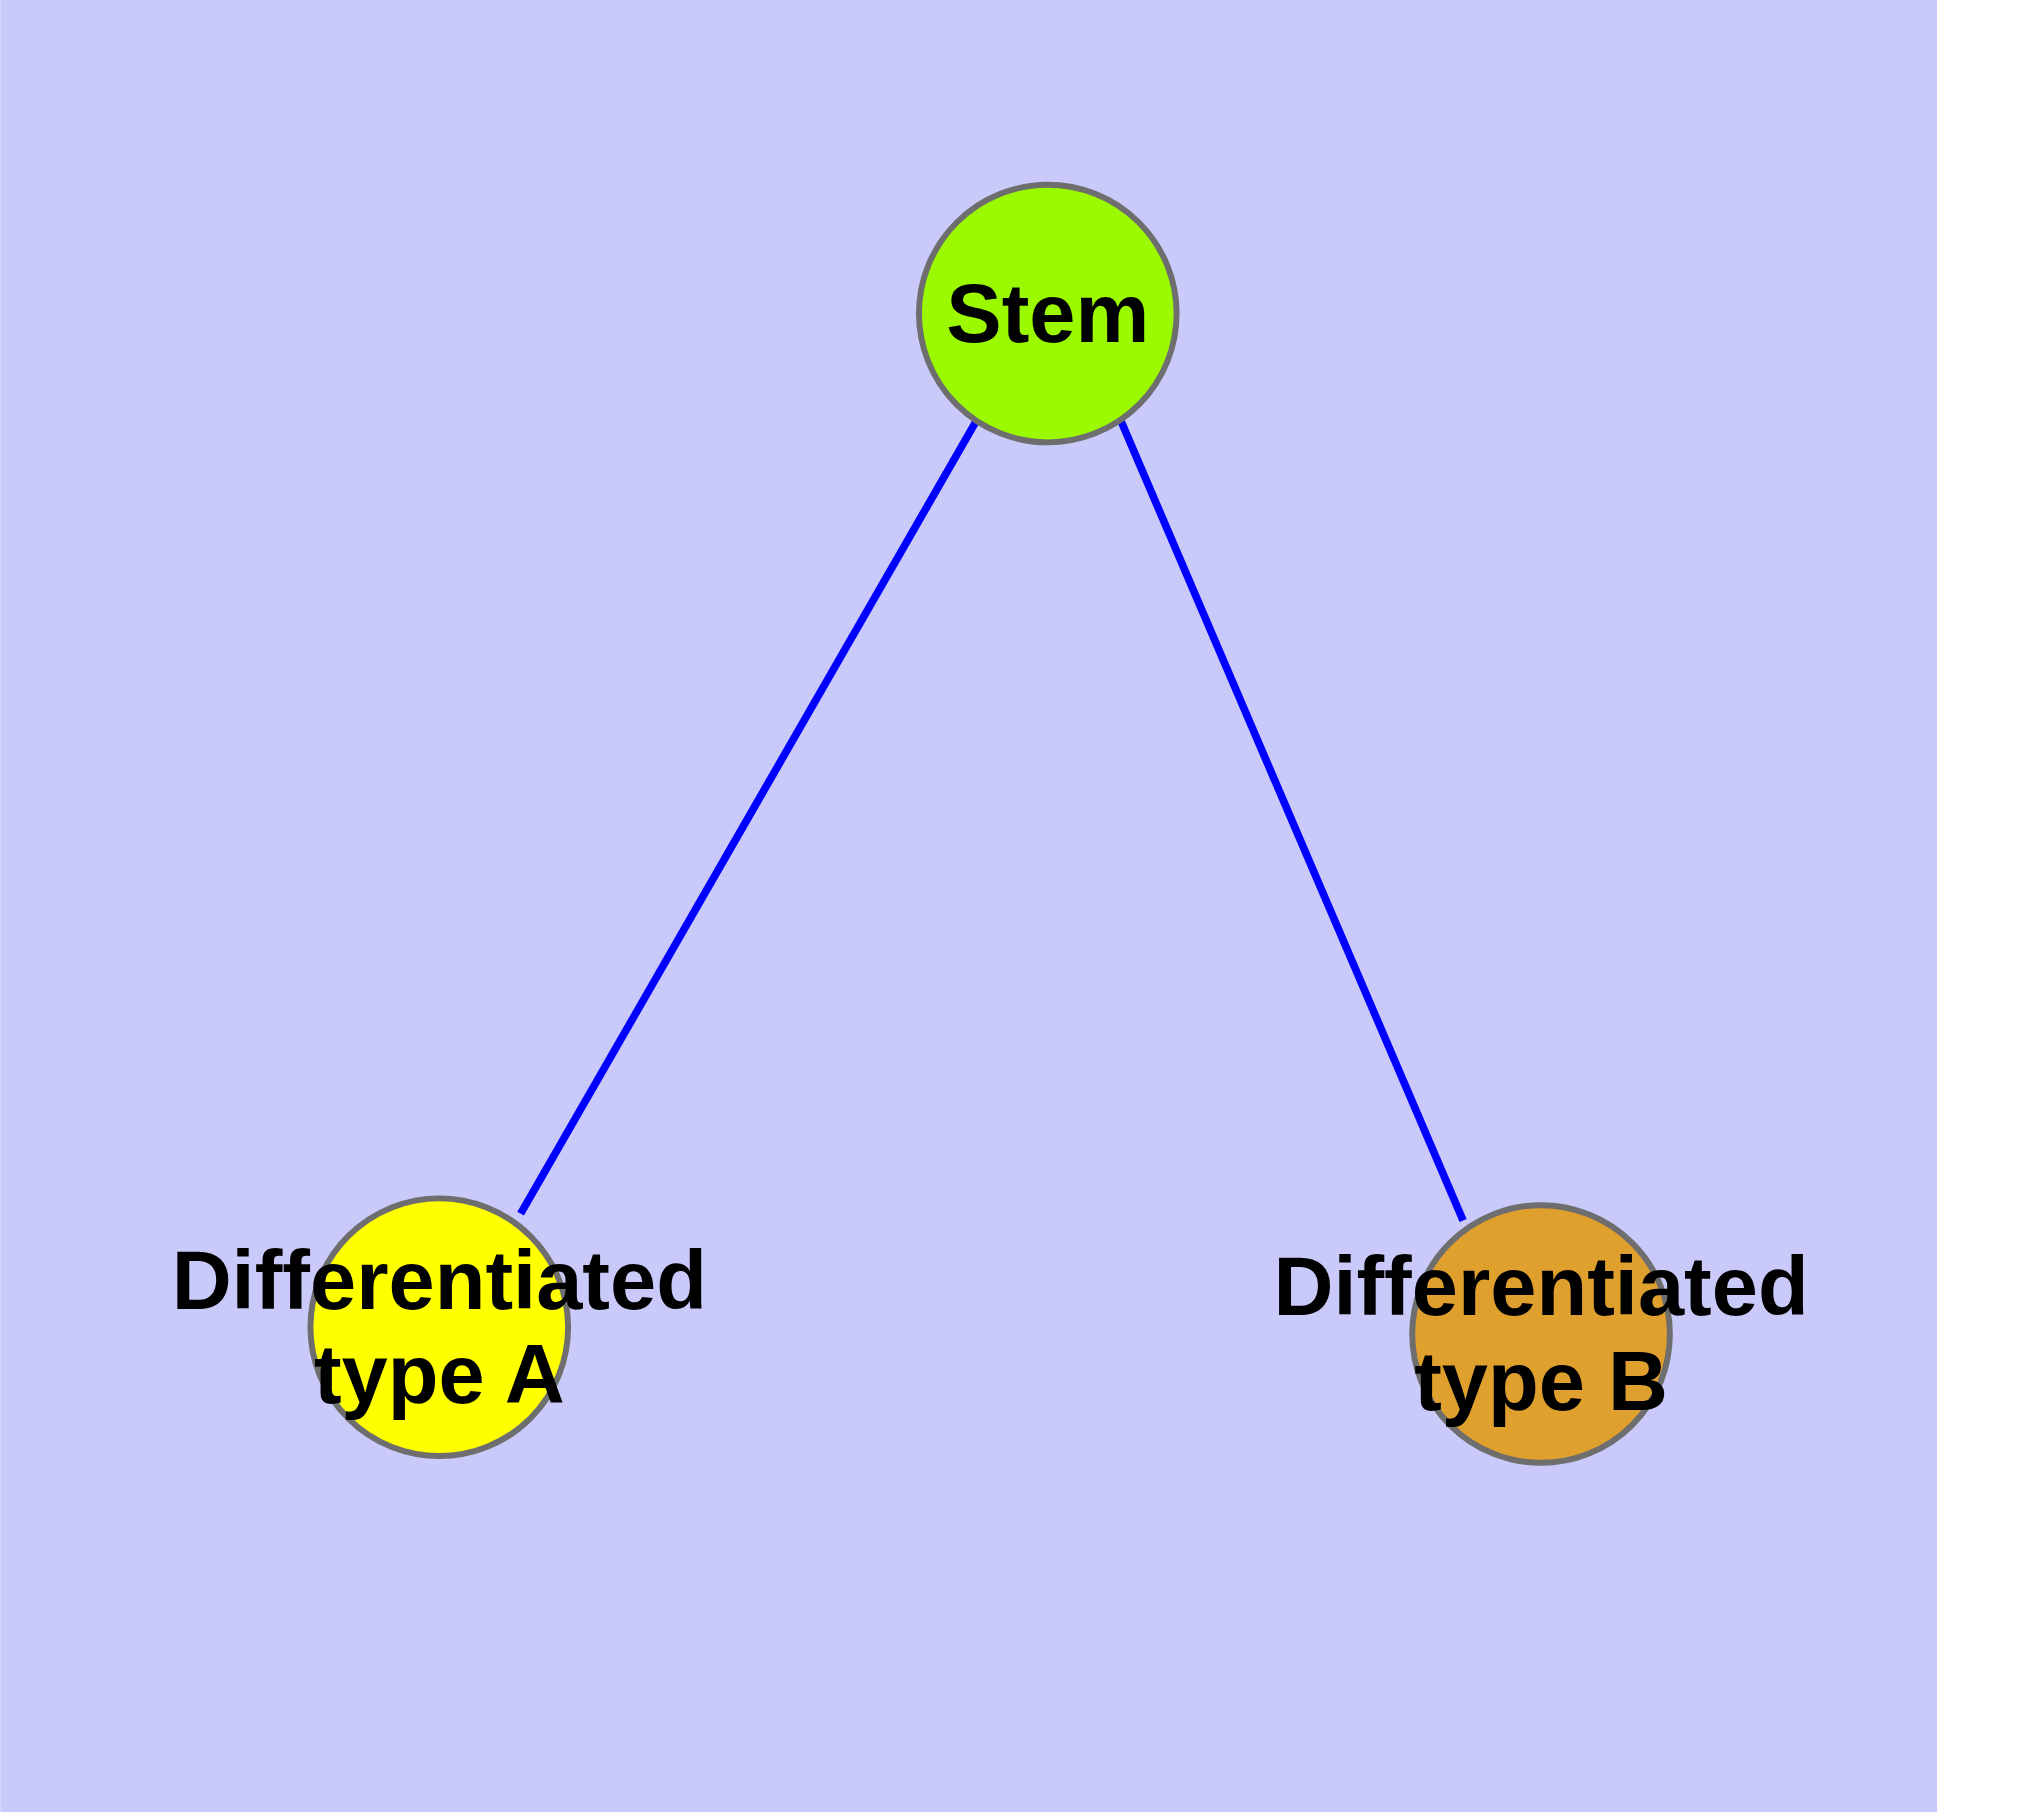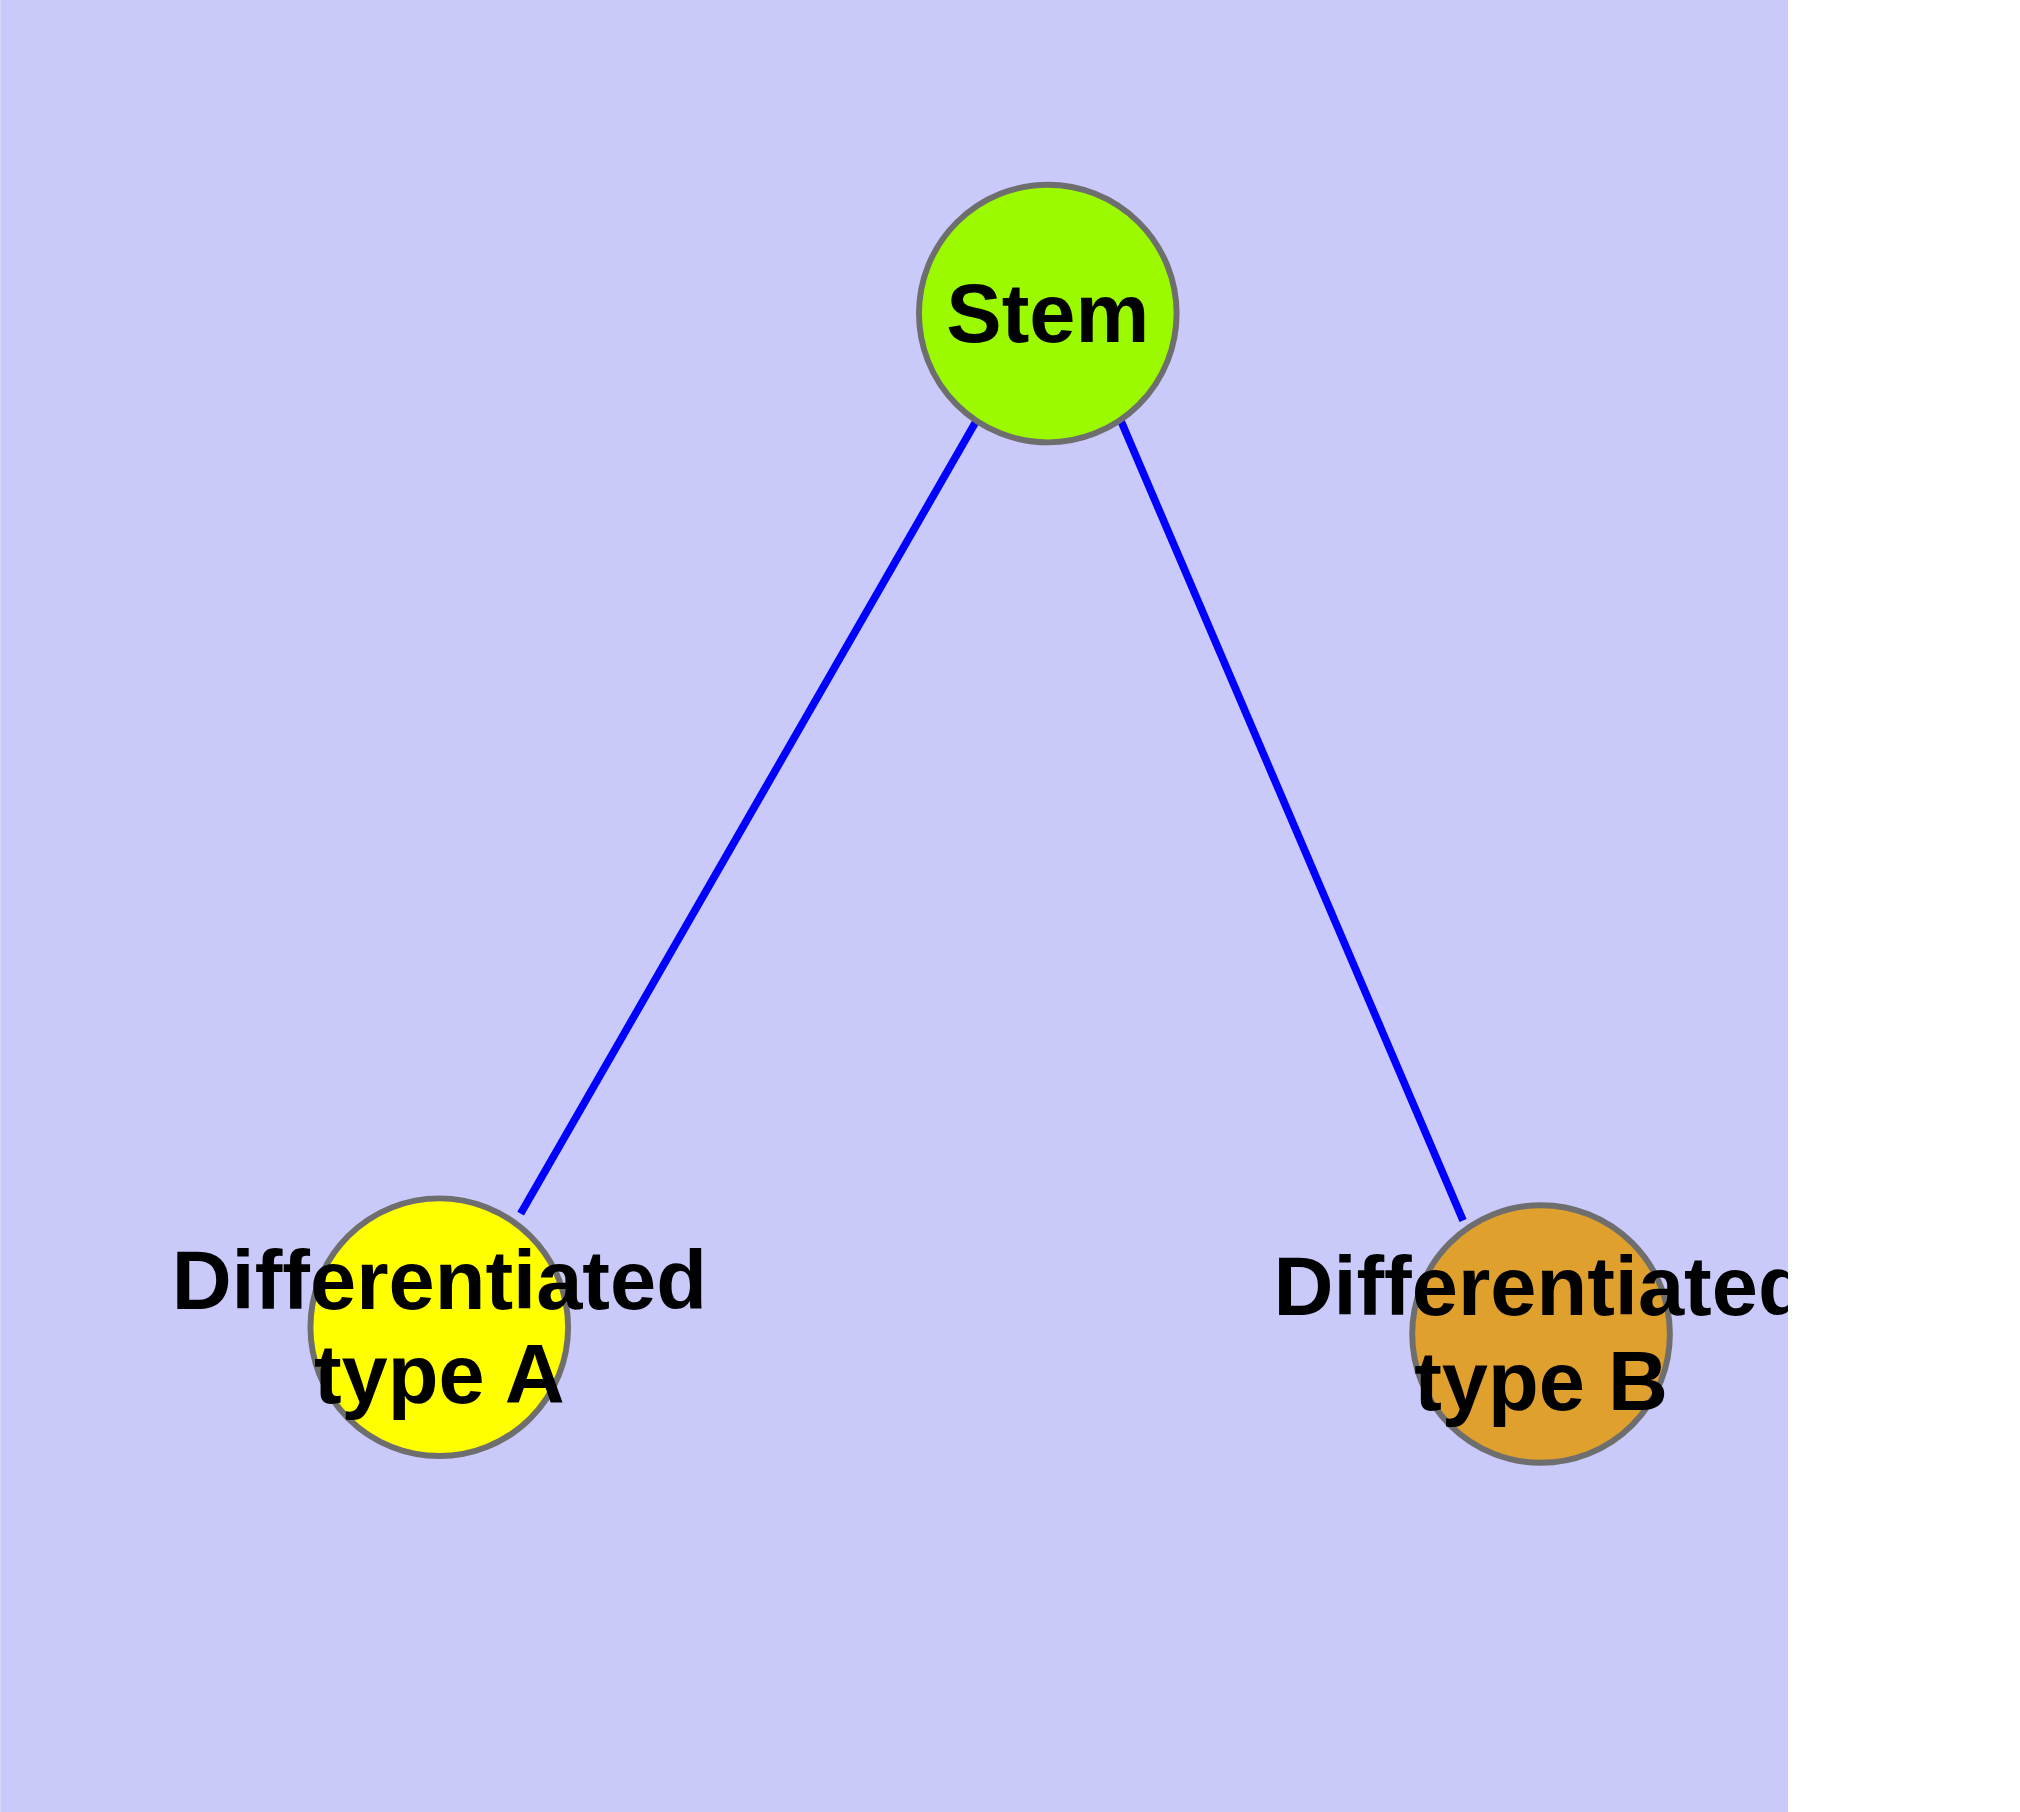--- a/index.html
+++ b/index.html
@@ -26,21 +26,21 @@
     font-family: "Liberation Sans", sans-serif;
     font-weight: bold;
     fill: #000000;
     text-anchor: middle;
     paint-order: normal;
   }
 </style>
 </head>
 <body>
 
-<div id="stage" style="width: 1788px; height: 1812px;">
+<div id="stage" style="width: 1937px; height: 1812px;">
   <svg id="graph-svg" viewBox="0 0 2384 2138" xmlns="http://www.w3.org/2000/svg">
       <rect x="0" y="0" width="2384" height="2138" fill="#c9caf9"></rect>
       <g>
         <line x1="1152" y1="496" x2="614" y2="1432" stroke="#0000ff" stroke-width="9" stroke-linecap="butt"></line>
         <line x1="1322" y1="496" x2="1726" y2="1440" stroke="#0000ff" stroke-width="9" stroke-linecap="butt"></line>
       </g>
       <g>
         <g>
           <circle cx="1236" cy="370" r="152" fill="#9bfa00" stroke="#6e6e6e" stroke-width="7"></circle>
         </g>

